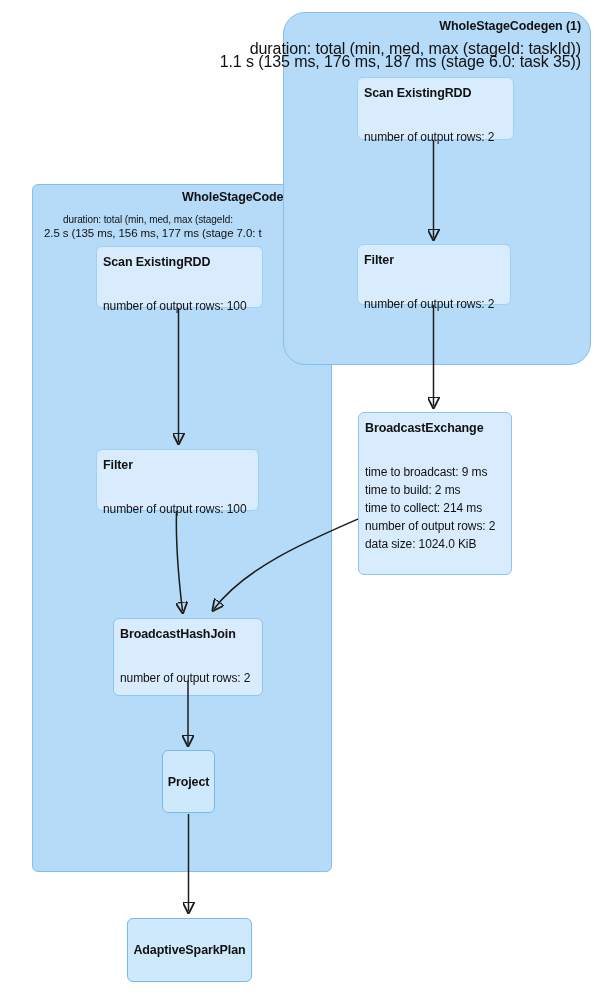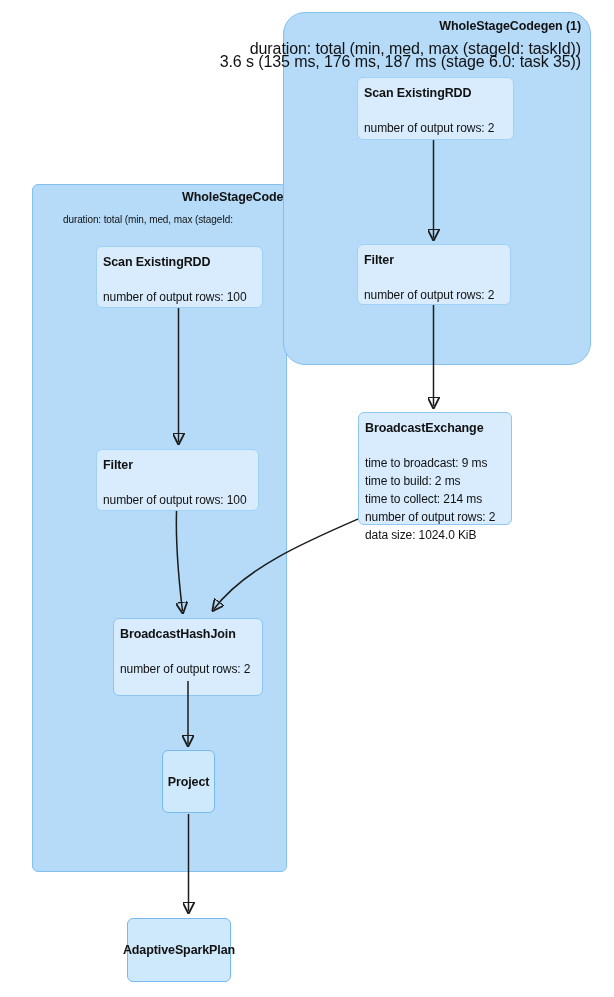--- a/index.html
+++ b/index.html
@@ -12,52 +12,53 @@
   html,body { background:var(--page-bg); }
   .viz {
     position:relative; width:614px; height:997px; background:var(--page-bg);
     font-family:"Liberation Sans", sans-serif; color:var(--text-color);
     overflow:hidden;
   }
   .cluster {
     position:absolute; background:var(--cluster-fill);
     border:1px solid var(--cluster-border); border-radius:6px;
   }
-  .cluster-left  { left:32px;  top:184px; width:255px; height:688px; z-index:1; }
+  .cluster-left  { left:32px;  top:184px; width:300px; height:688px; z-index:1; }
   .cluster-right { left:283px; top:12px;  width:308px; height:353px; z-index:2;border-radius:22px; }
   .cluster-header { position:absolute; top:6px; right:9px; text-align:right; }
   .cluster-title { font-weight:bold; font-size:12.5px; line-height:15px; white-space:nowrap; letter-spacing:-0.1px; }
   .cluster-durations { margin-top:9px; font-size:16px; line-height:12.5px; white-space:nowrap; letter-spacing:-0.1px; }
   
   .lc-title { position:absolute; left:149px; top:5px;  font-weight:bold; font-size:12.5px; white-space:nowrap; letter-spacing:-0.1px; }
   .lc-d1    { position:absolute; left:30px;  top:29px; font-size:10px; white-space:nowrap; letter-spacing:-0.1px; }
   .lc-d2    { position:absolute; left:11px;  top:41.5px; font-size:11.5px; white-space:nowrap; letter-spacing:-0.1px; }
   .node {
     position:absolute; background:var(--node-fill);
     border:1px solid var(--node-border); border-radius:6px;
     padding:7px 6px; z-index:3;
   }
   .node-title { font-weight:bold; font-size:12.5px; line-height:16px; white-space:nowrap; letter-spacing:-0.1px; }
-  .node-metrics { margin-top:18px; font-size:12px; line-height:18px; white-space:nowrap; letter-spacing:-0.1px; }
+  .node-metrics { margin-top:27px; font-size:12px; line-height:18px; white-space:nowrap; letter-spacing:-0.1px; }
   .node.standalone { background:var(--node-fill); border-color:#8cc6f1; }
   .node.plain {
     background:var(--standalone-fill); border-color:var(--standalone-border);
     display:flex; align-items:center; justify-content:center; padding:0;
   }
   .edges { position:absolute; left:0; top:0; width:614px; height:997px; z-index:4; pointer-events:none; }
   .edges path { stroke:var(--edge-color); stroke-width:1.5; fill:none; }
 </style>
 </head>
 <body>
 
 <div class="viz">
 
   <div class="cluster cluster-left">
     <span class="lc-title">WholeStageCode</span>
     <span class="lc-d1">duration: total (min, med, max (stageId:</span>
+    <span class="lc-d2">2.5 s (135 ms, 156 ms, 177 ms (stage 7.0: t</span>
 
     <div class="node" style="left:63px; top:61px; width:167px; height:62px;">
       <div class="node-title">Scan ExistingRDD</div>
       <div class="node-metrics">
           <div>number of output rows: 100</div>
         </div>
     </div>
 
     <div class="node" style="left:63px; top:264px; width:163px; height:62px;">
       <div class="node-title">Filter</div>
@@ -65,40 +66,40 @@
           <div>number of output rows: 100</div>
         </div>
     </div>
   </div>
 
   <div class="cluster cluster-right">
     <div class="cluster-header">
       <div class="cluster-title">WholeStageCodegen (1)</div>
       <div class="cluster-durations">
         <div>duration: total (min, med, max (stageId: taskId))</div>
-        <div>3.6 s (135 ms, 176 ms, 187 ms (stage 6.0: task 35))</div>
+        <div>1.1 s (135 ms, 176 ms, 187 ms (stage 6.0: task 35))</div>
       </div>
     </div>
 
     <div class="node" style="left:73px; top:64px; width:157px; height:63px;">
       <div class="node-title">Scan ExistingRDD</div>
       <div class="node-metrics">
           <div>number of output rows: 2</div>
         </div>
     </div>
 
     <div class="node" style="left:73px; top:231px; width:154px; height:61px;">
       <div class="node-title">Filter</div>
       <div class="node-metrics">
           <div>number of output rows: 2</div>
         </div>
     </div>
   </div>
 
-  <div class="node standalone" style="left:358px; top:412px; width:154px; height:113px;">
+  <div class="node standalone" style="left:358px; top:412px; width:154px; height:163px;">
     <div class="node-title">BroadcastExchange</div>
     <div class="node-metrics">
       <div>time to broadcast: 9 ms</div>
       <div>time to build: 2 ms</div>
       <div>time to collect: 214 ms</div>
       <div>number of output rows: 2</div>
       <div>data size: 1024.0 KiB</div>
     </div>
   </div>
 
@@ -106,21 +107,21 @@
     <div class="node-title">BroadcastHashJoin</div>
     <div class="node-metrics">
         <div>number of output rows: 2</div>
       </div>
   </div>
 
   <div class="node plain" style="left:162px; top:750px; width:53px; height:63px;">
     <div class="node-title">Project</div>
   </div>
 
-  <div class="node plain" style="left:127px; top:918px; width:104px; height:64px;">
+  <div class="node plain" style="left:127px; top:918px; width:125px; height:64px;">
     <div class="node-title">AdaptiveSparkPlan</div>
   </div>
 
   <svg class="edges" viewBox="0 0 614 997" aria-hidden="true">
     <defs>
       <marker id="arrowhead" viewBox="0 0 10 10" refX="7.5" refY="5" markerWidth="8" markerHeight="8" orient="auto">
         <path d="M0,0 L10,5 L0,10 z" fill="#1c1c1c" stroke="none"></path>
       </marker>
     </defs>
     <path d="M433.5,140 L433.5,238" marker-end="url(#arrowhead)"></path>

